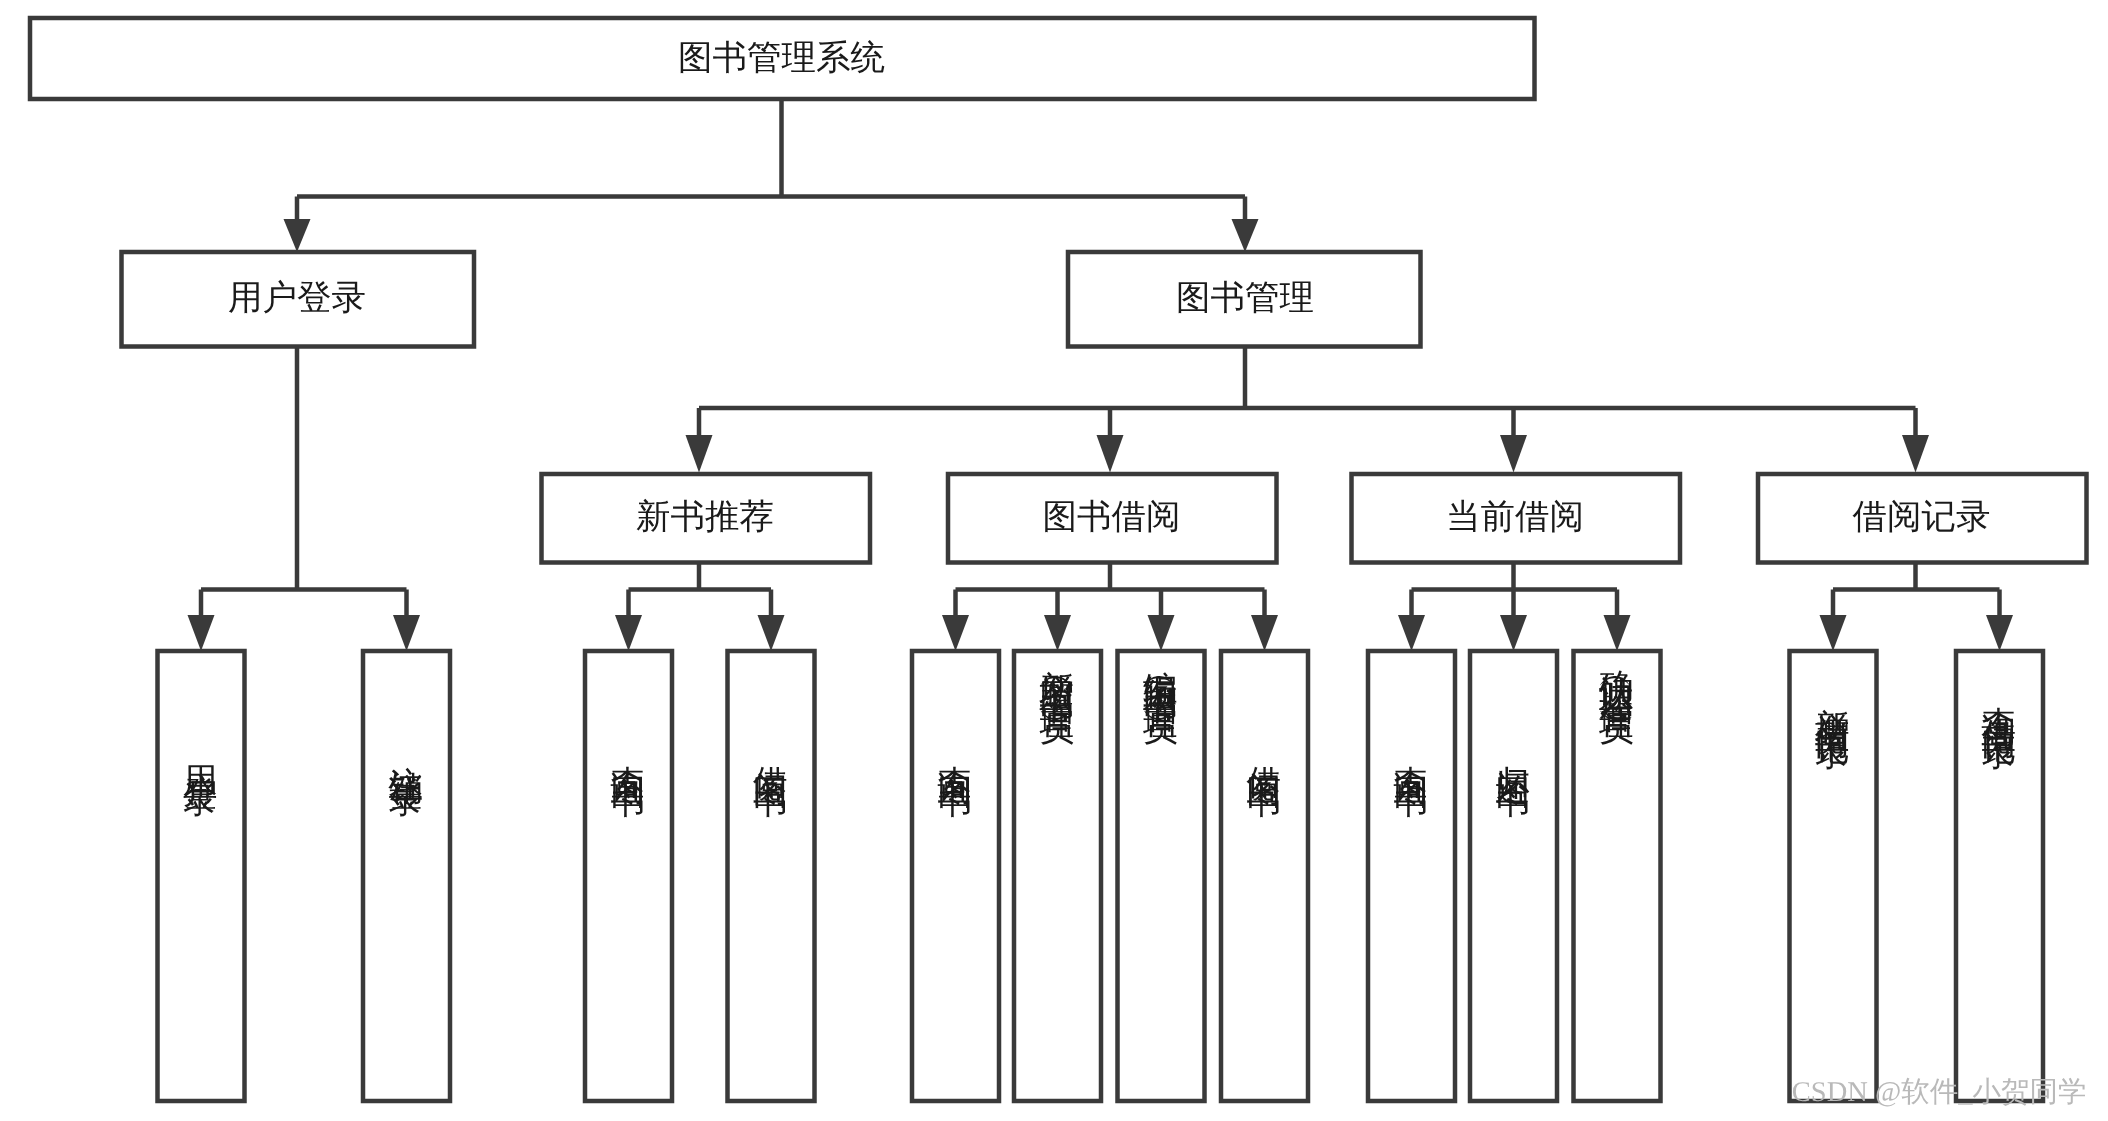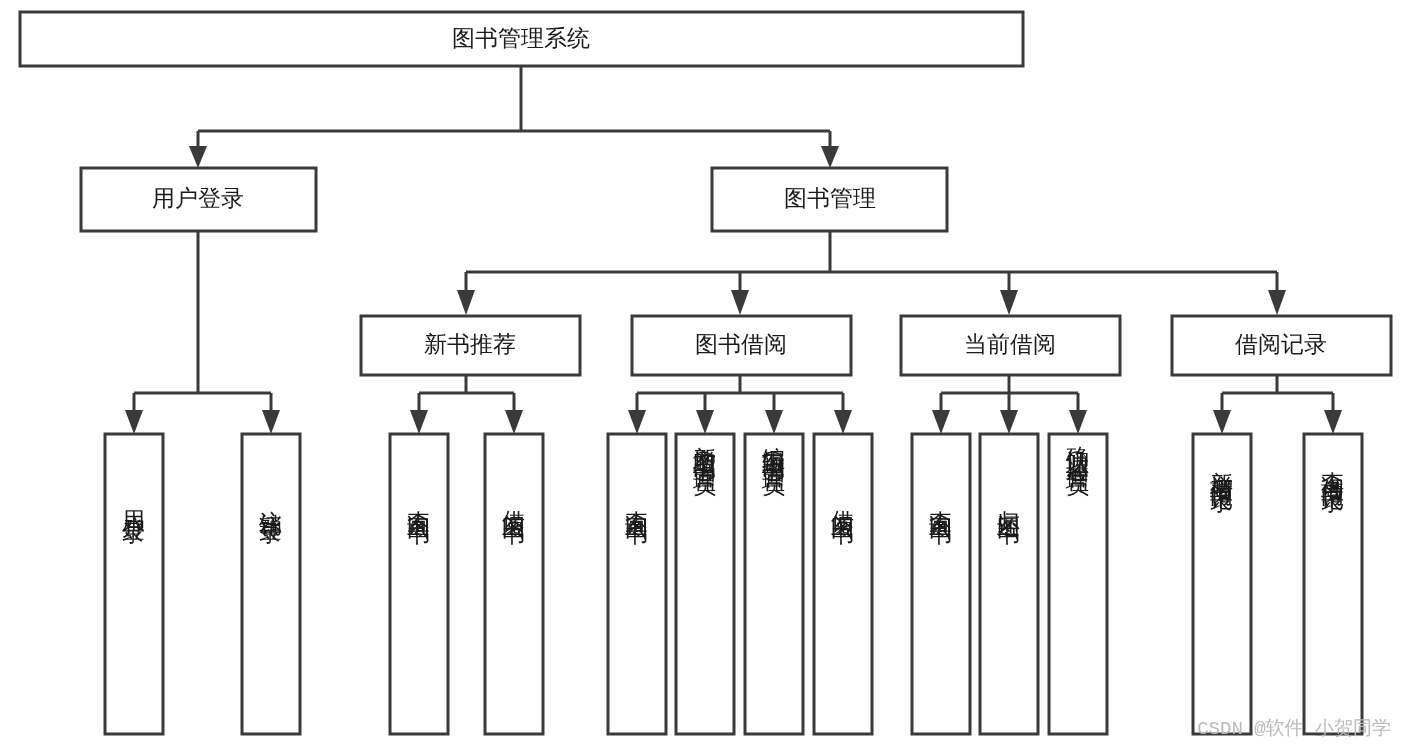--- a/index.html
+++ b/index.html
@@ -49,21 +49,21 @@
     fill: #1a1a1a;
     writing-mode: vertical-rl;
     text-orientation: upright;
     text-anchor: middle;
     letter-spacing: 4px;
   }
   .watermark {
     position: absolute;
     right: 14px;
     bottom: 6px;
-    font-family: Liberation Mono, monospace;
+    font-family: Liberation Serif, serif;
     font-size: 19px;
     color: #b9b9b9;
     white-space: nowrap;
     pointer-events: none;
   }
 </style>
 </head>
 <body>
 
 <svg id="diagram" viewBox="0 0 1405 747">

